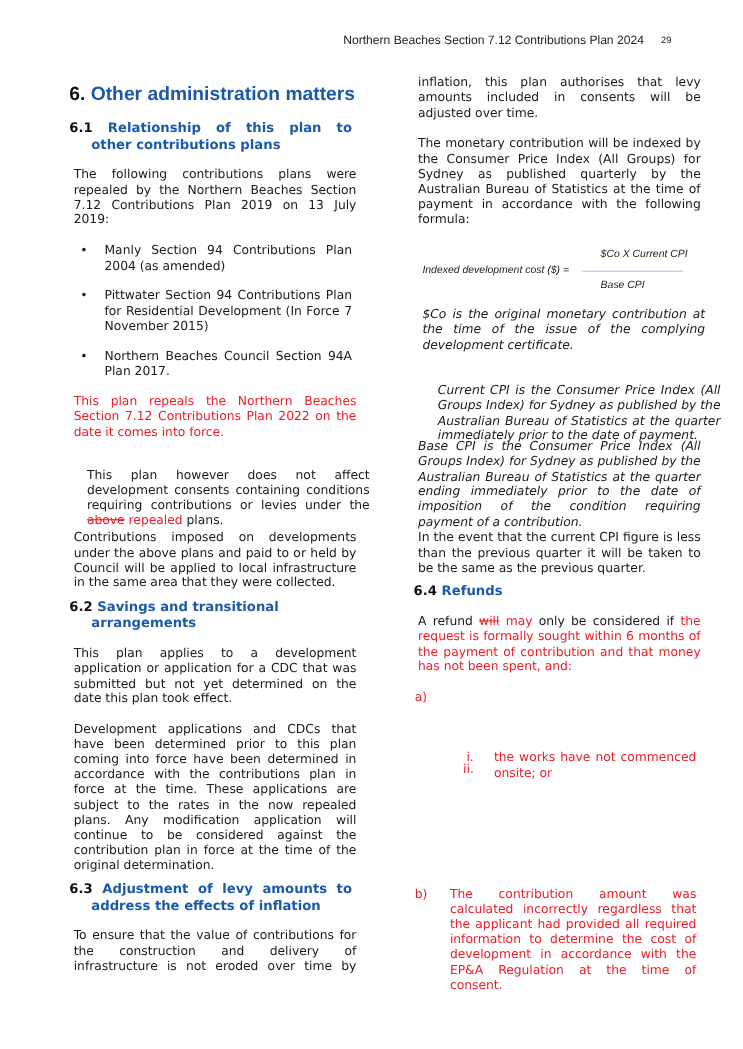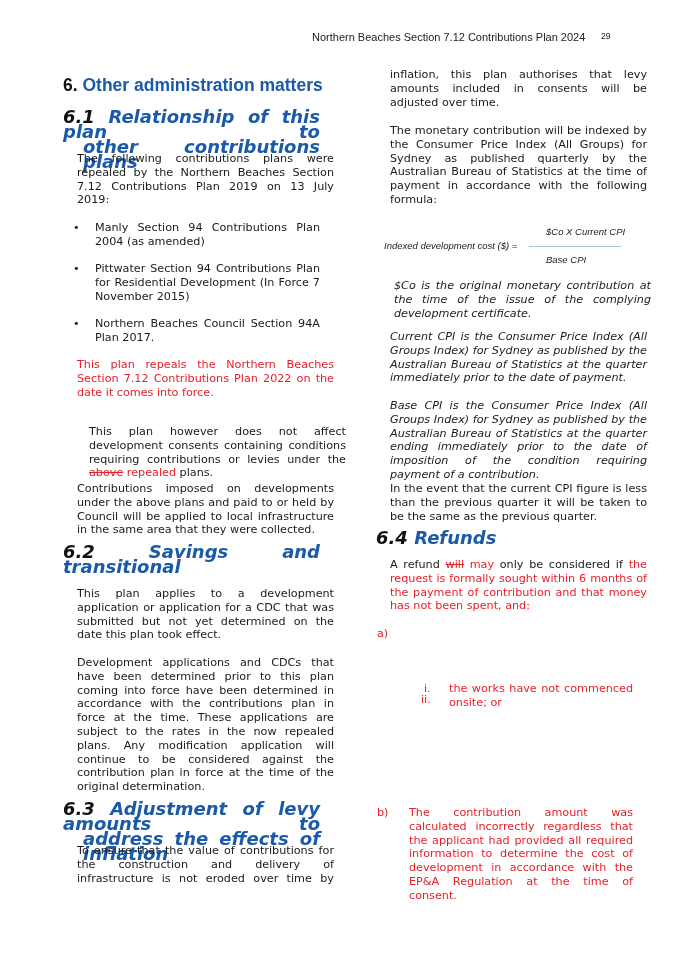--- a/index.html
+++ b/index.html
@@ -4,25 +4,25 @@
   <style>
     html, body { margin: 0; padding: 0; background: #ffffff; }
     body { width: 675px; height: 954px; position: relative; overflow: hidden; font-family: "DejaVu Sans", sans-serif; color: #1a1a1a; }
     .header { position: absolute; top: 31px; left: 312px; font-family: "Liberation Sans", sans-serif; font-size: 11px; color: #222; }
     .page-num { position: absolute; top: 31px; left: 601px; font-family: "Liberation Sans", sans-serif; font-size: 8.5px; color: #222; }
     .col { position: absolute; top: 0; width: 257px; }
     .col-left { left: 63px; }
     .col-right { left: 376px; }
     .h1 { position: absolute; left: 0; font-family: "Liberation Sans", sans-serif; font-weight: bold; font-size: 17.5px; color: #1a5aa8; white-space: nowrap; }
     .h1 .num { color: #111; }
-    .h2 { position: absolute; left: 0; width: 257px; font-weight: bold; font-size: 18px; line-height: 15px; color: #1a5aa8; text-align: justify; text-align-last: justify; font-style: italic; }
+    .h2 { position: absolute; left: 0; width: 257px; font-weight: bold; font-size: 12px; line-height: 15px; color: #1a5aa8; text-align: justify; text-align-last: justify; }
     .h2.last-left { text-align-last: left; }
     .h2 .num { color: #111; }
     .h2 .cont { display: block; padding-left: 20px; text-align-last: left; }
-    .p { position: absolute; left: 14px; width: 257px; font-size: 11.2px; line-height: 13.8px; text-align: justify; }
+    .p { position: absolute; left: 4px; width: 257px; font-size: 11.2px; line-height: 13.8px; text-align: justify; }
     .red { color: #e8202a; }
     .strike { text-decoration: line-through; color: #e8202a; }
     .ital { font-style: italic; }
     .bullet { position: absolute; left: 0; width: 257px; font-size: 11.2px; line-height: 13.8px; }
     .bullet .dot { position: absolute; left: 10px; top: 0; }
     .bullet .txt { display: block; margin-left: 32px; text-align: justify; }
     .formula { position: absolute; left: 10px; width: 257px; height: 50px; font-family: "Liberation Sans", sans-serif; font-style: italic; font-size: 9.5px; color: #222; }
     .f-num { position: absolute; top: 0; left: 160px; }
     .f-lhs { position: absolute; top: 14px; left: -2px; }
     .f-line { position: absolute; top: 20px; left: 143px; width: 92px; height: 1px; background: #a8c4e4; }
@@ -73,20 +73,21 @@
 
   <p class="p" style="top:413px; margin:12px;">
     <span>This plan however does not affect development consents containing conditions requiring contributions or levies under the </span><span class="strike">above</span><span class="red"> repealed</span><span> plans.</span>
   </p>
 
   <p class="p" style="top:482px; margin:0;">Contributions imposed on developments under the above plans and paid to or held by Council will be applied to local infrastructure in the same area that they were collected.</p>
 
   <div class="h2 last-left" style="top:544px;">
     <span class="num">6.2</span>
     <span>Savings and transitional</span>
+    <span class="cont">arrangements</span>
   </div>
 
   <p class="p" style="top:587px; margin:0;">This plan applies to a development application or application for a CDC that was submitted but not yet determined on the date this plan took effect.</p>
 
   <p class="p" style="top:656px; margin:0;">Development applications and CDCs that have been determined prior to this plan coming into force have been determined in accordance with the contributions plan in force at the time. These applications are subject to the rates in the now repealed plans. Any modification application will continue to be considered against the contribution plan in force at the time of the original determination.</p>
 
   <div class="h2" style="top:801px;">
     <span class="num">6.3</span>
     <span>Adjustment of levy amounts to</span>
     <span class="cont">address the effects of inflation</span>
@@ -102,21 +103,21 @@
 
   <div class="formula" style="top:226px;">
     <span class="f-num">$Co X Current CPI</span>
     <span class="f-lhs">Indexed development cost ($) =</span>
     <span class="f-line"></span>
     <span class="f-den">Base CPI</span>
   </div>
 
   <p class="p ital" style="top:275px; margin:4px;">$Co is the original monetary contribution at the time of the issue of the complying development certificate.</p>
 
-  <p class="p ital" style="top:330px; margin:0;">Current CPI is the Consumer Price Index (All Groups Index) for Sydney as published by the Australian Bureau of Statistics at the quarter immediately prior to the date of payment.</p>
+  <p class="p ital" style="top:330px; margin:18px;">Current CPI is the Consumer Price Index (All Groups Index) for Sydney as published by the Australian Bureau of Statistics at the quarter immediately prior to the date of payment.</p>
 
   <p class="p ital" style="top:399px; margin:0;">Base CPI is the Consumer Price Index (All Groups Index) for Sydney as published by the Australian Bureau of Statistics at the quarter ending immediately prior to the date of imposition of the condition requiring payment of a contribution.</p>
 
   <p class="p" style="top:482px; margin:0;">In the event that the current CPI figure is less than the previous quarter it will be taken to be the same as the previous quarter.</p>
 
   <div class="h2 last-left" style="top:530px;">
     <span class="num">6.4</span>
     <span>Refunds</span>
   </div>
 

